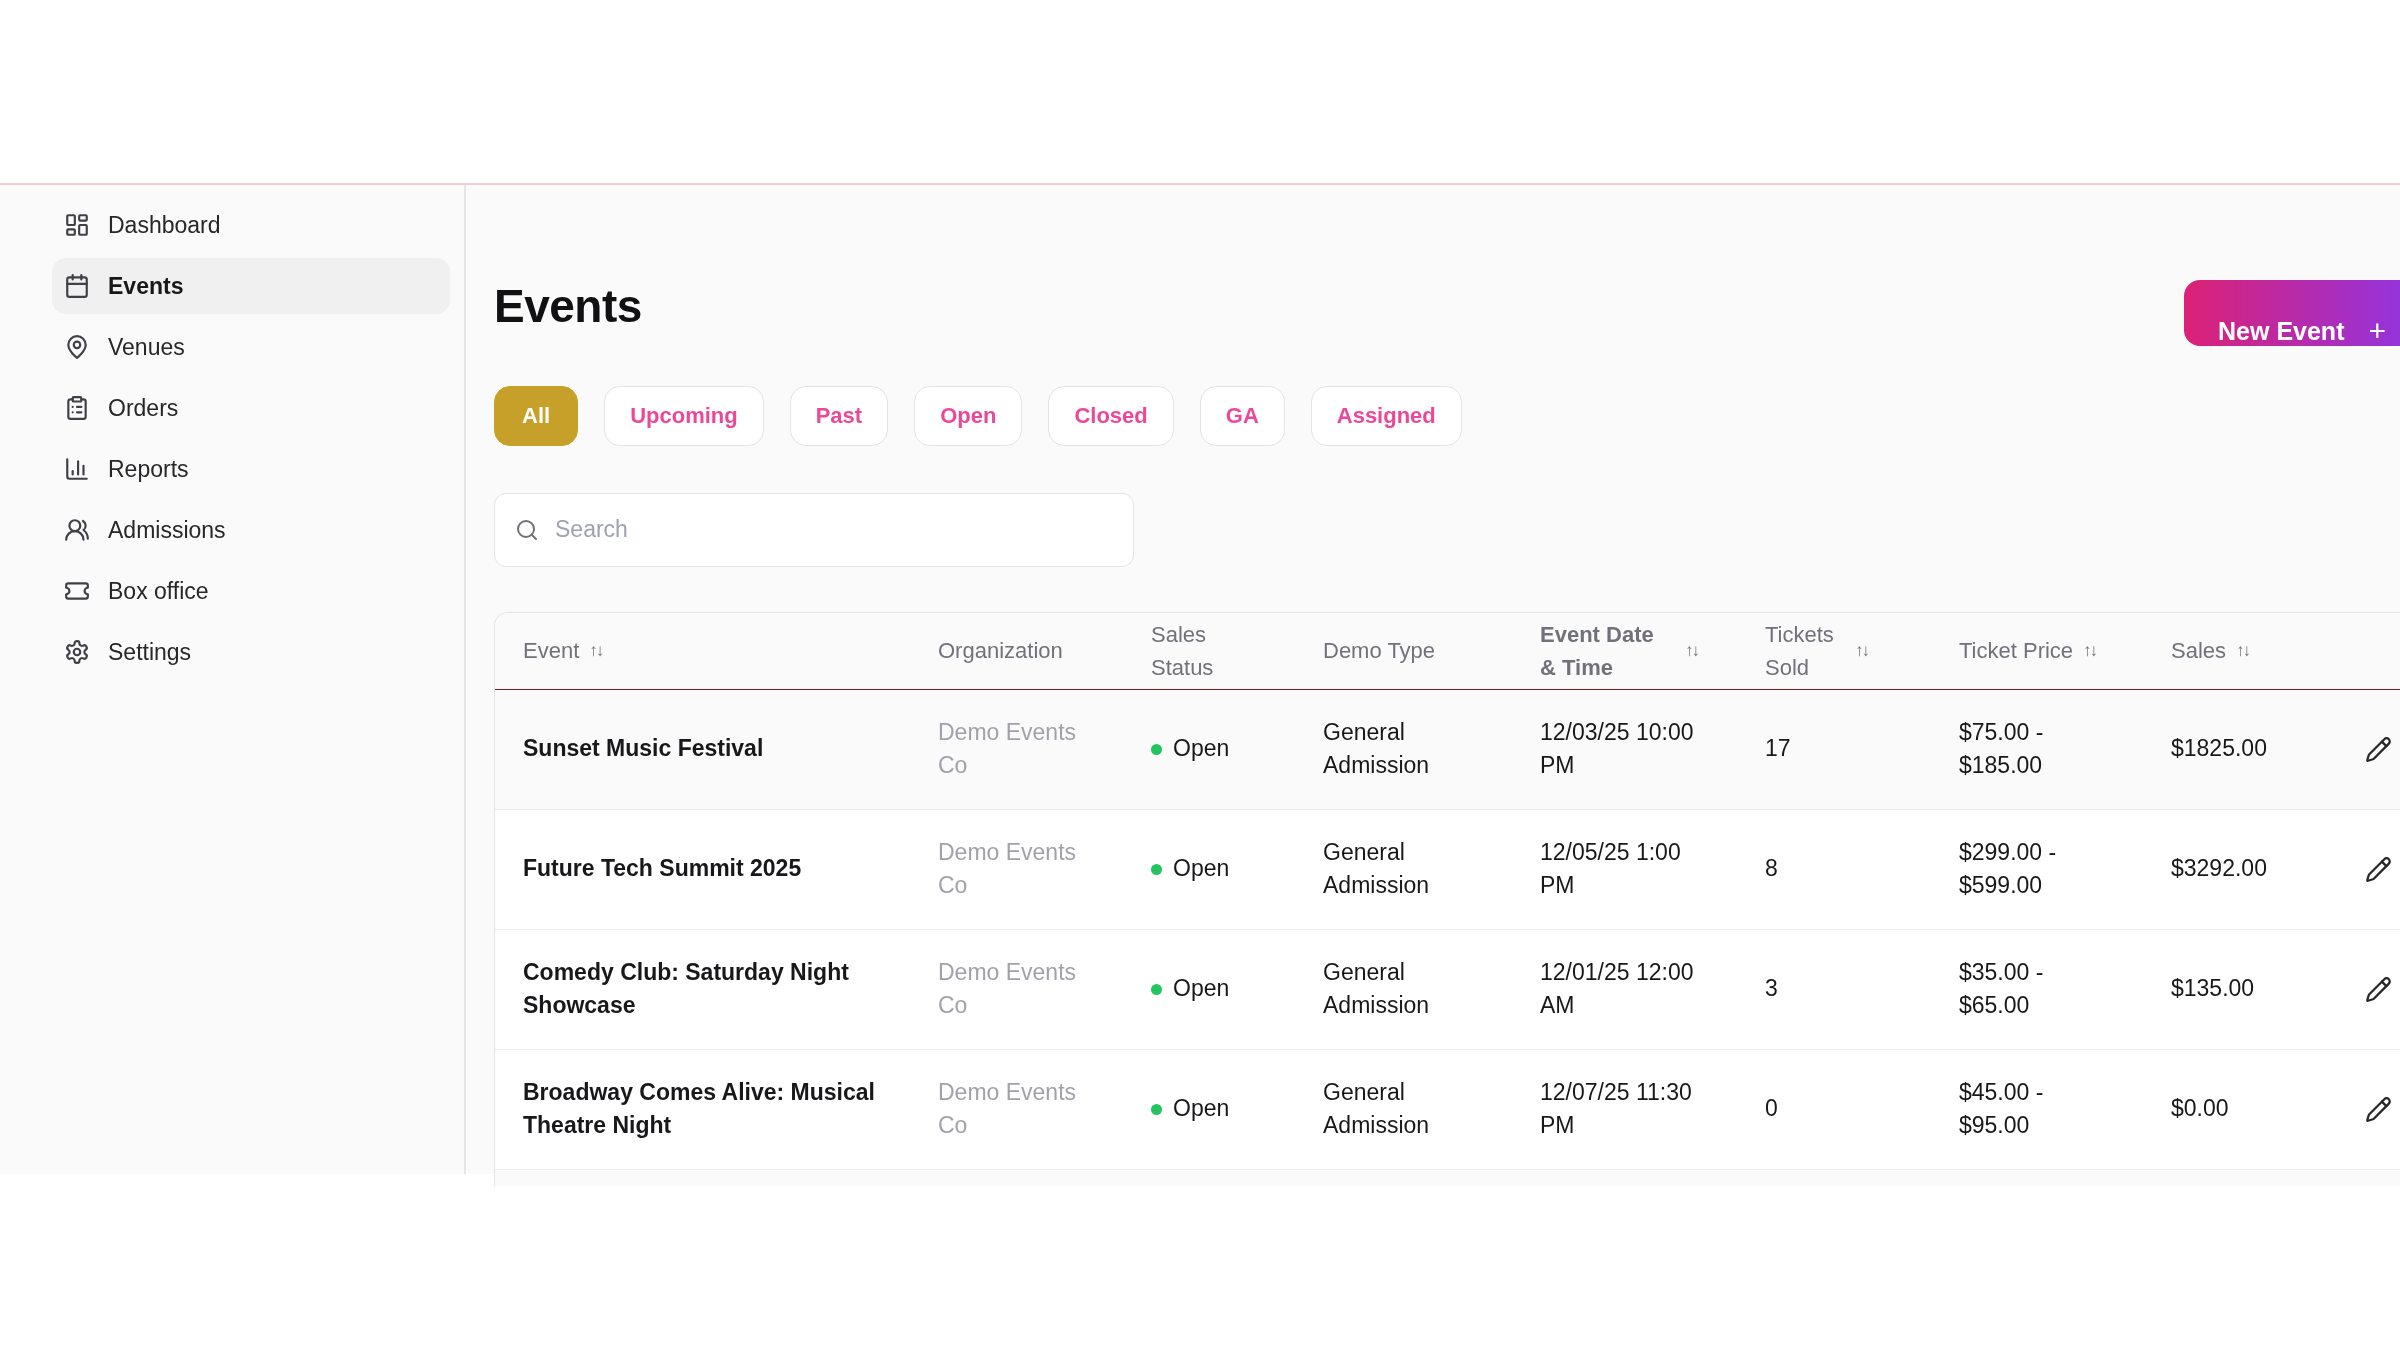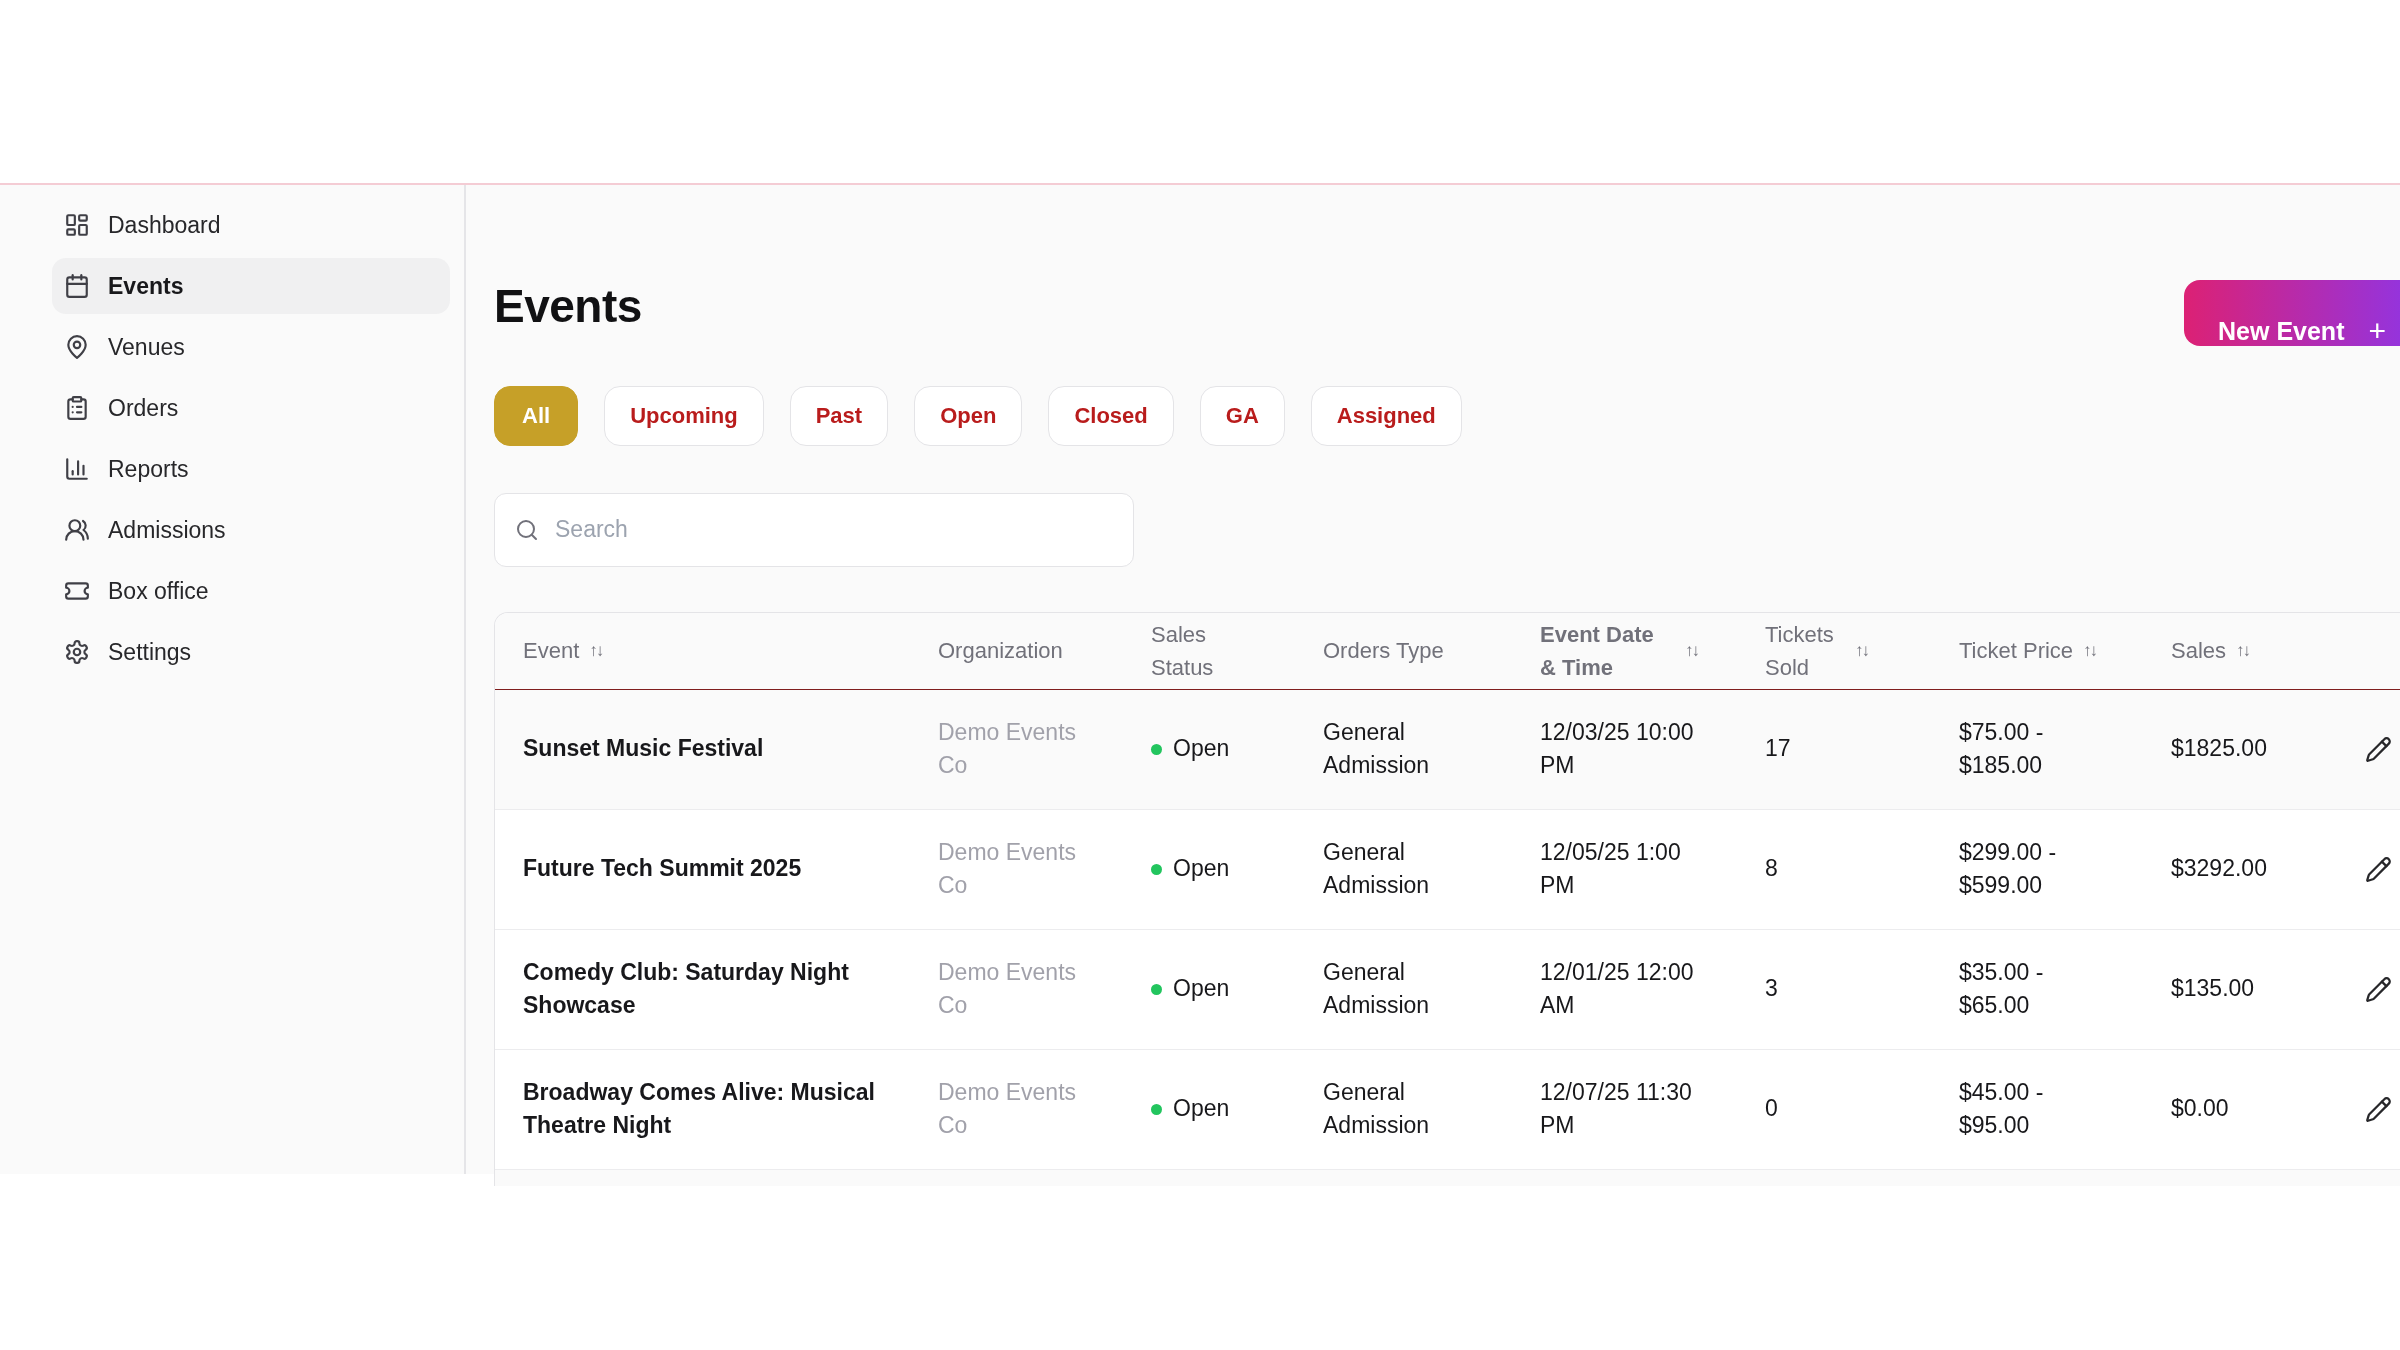--- a/index.html
+++ b/index.html
@@ -28,21 +28,21 @@
   h1.title{margin:0;font-size:46px;line-height:1.1;font-weight:800;letter-spacing:-0.5px;color:#111113;}
 
   .new-event{position:absolute;top:95px;right:24px;height:66px;border:none;cursor:pointer;
     display:flex;align-items:flex-end;gap:24px;padding:0 34px;border-radius:16px;
     background:linear-gradient(90deg,#dc2174,#8f35e5);color:#ffffff;
     font-family:"Liberation Sans",sans-serif;font-size:25px;font-weight:600;}
   .new-event .plus{font-size:30px;font-weight:300;line-height:1;}
 
   .filters{display:flex;gap:26px;margin-top:54px;}
   .pill{display:inline-flex;align-items:center;height:60px;padding:8px 25px;border-radius:16px;
-    background:#ffffff;border:1px solid #e4e4e7;font-size:22px;font-weight:600;color:#b91c1c;
+    background:#ffffff;border:1px solid #e4e4e7;font-size:22px;font-weight:600;color:#ec4899;
     cursor:pointer;font-family:"Liberation Sans",sans-serif;}
   .pill.active{background:#c6a028;border-color:#c6a028;color:#ffffff;padding:0 27px;}
 
   .search{display:flex;align-items:center;gap:14px;margin-top:47px;width:640px;height:74px;
     box-sizing:border-box;background:#ffffff;border:1px solid #e4e4e7;border-radius:12px;padding:0 20px;}
   .search svg{width:24px;height:24px;color:#71717a;flex:none;}
   .search input{flex:1;border:none;outline:none;background:transparent;font-size:23px;
     font-family:"Liberation Sans",sans-serif;color:#18181b;}
   .search input::placeholder{color:#9ca3af;}
 
@@ -216,21 +216,21 @@
             <span>Event</span>
             <span class="sort">↑↓</span>
           </div>
           <div class="th">
             <span>Organization</span>
           </div>
           <div class="th">
             <span class="hblk w-status">Sales Status</span>
           </div>
           <div class="th">
-            <span>Orders Type</span>
+            <span>Demo Type</span>
           </div>
           <div class="th">
             <span class="hblk w-dateh">Event Date &amp; Time</span>
             <span class="sort">↑↓</span>
           </div>
           <div class="th">
             <span class="hblk w-tickh">Tickets Sold</span>
             <span class="sort">↑↓</span>
           </div>
           <div class="th">

